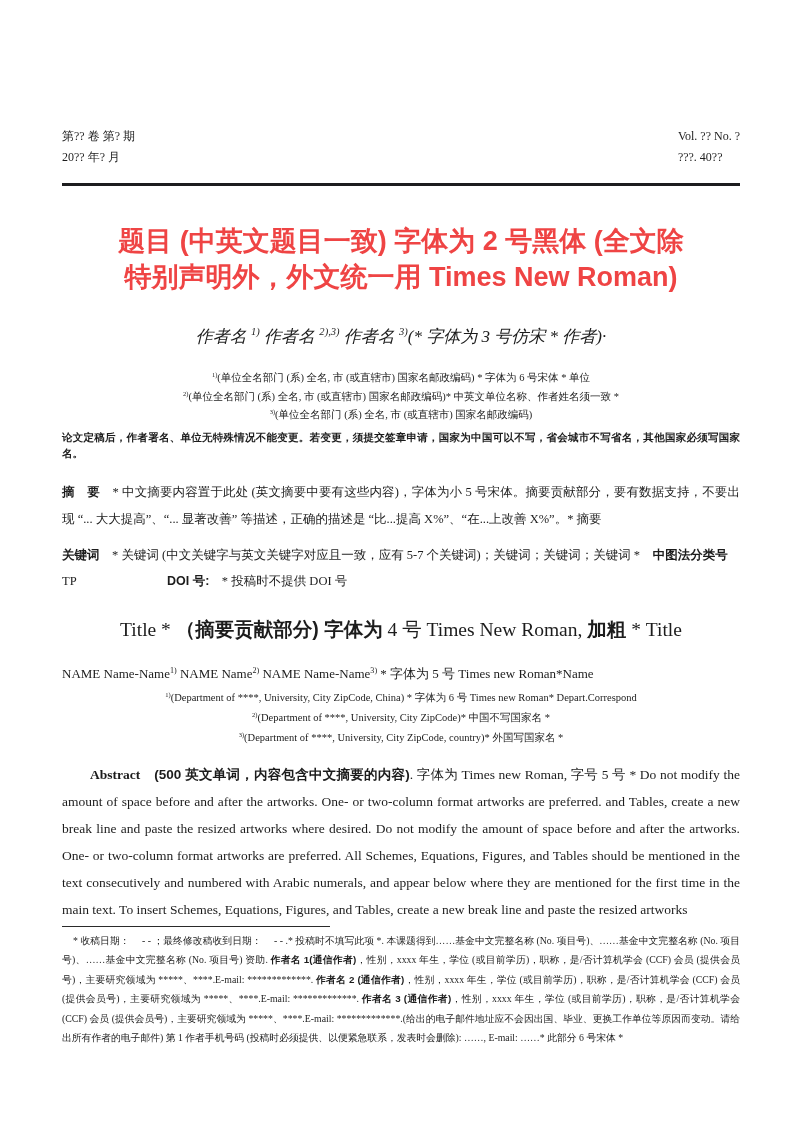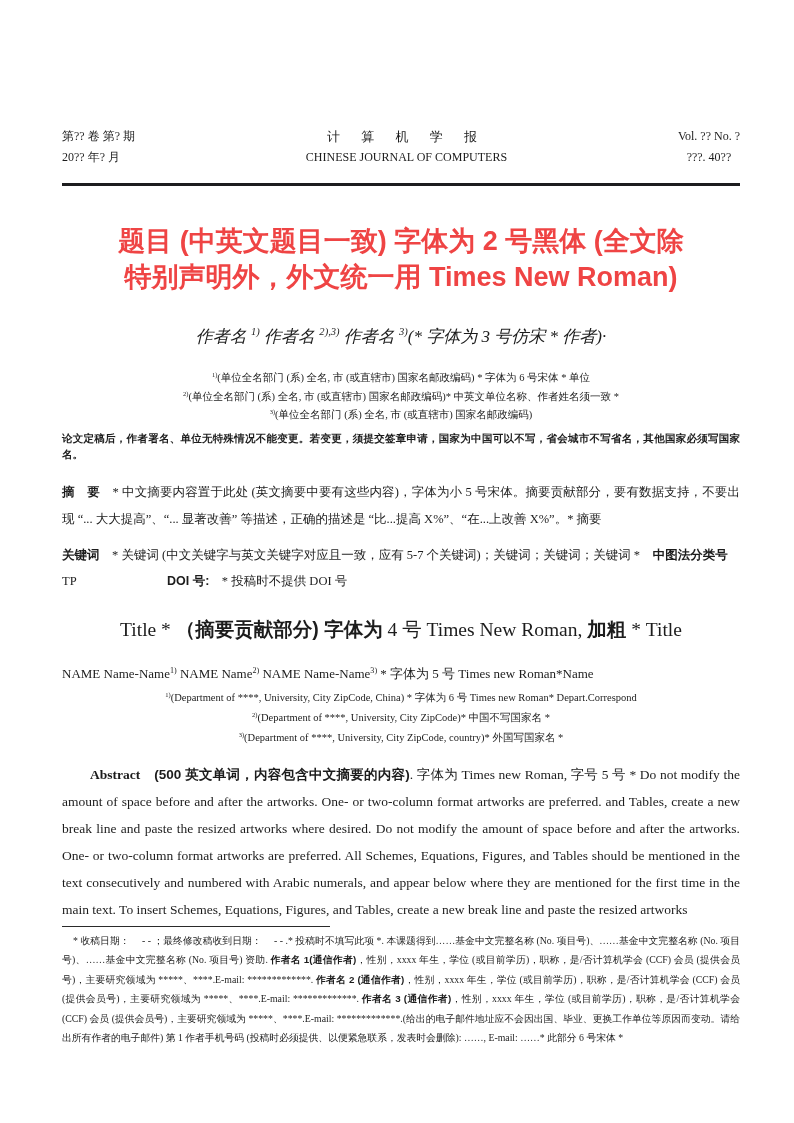--- a/index.html
+++ b/index.html
@@ -12,33 +12,33 @@
   .page { width:794px; height:792px; padding:126px 54px 40px 62px; }
   .b { font-weight:bold; }
   .h { font-family:"Liberation Sans","DejaVu Sans",sans-serif; }
   sup { font-size:0.62em; vertical-align:super; line-height:0; }
 
   
   .header { display:flex; justify-content:space-between; align-items:flex-start;
             font-size:12px; line-height:21px; }
   .header .col-left  { text-align:left;  white-space:nowrap; }
   .header .col-center{ text-align:center; flex:1; }
-  .header .col-right { text-align:center; white-space:nowrap; }
+  .header .col-right { text-align:left; white-space:nowrap; }
   .journal-cn { letter-spacing:9px; font-size:13px; }
   .journal-en { font-size:12px; }
   .head-rule { height:3px; background:#1d1d1f; margin-top:15px; }
 
   
   .title-cn { margin-top:37px; text-align:center;
               font-family:"Liberation Sans","DejaVu Sans",sans-serif;
               font-weight:bold; font-size:27px; line-height:36px; color:#ef4444; }
   .authors-cn { margin-top:29px; text-align:center; font-size:17px;
                 font-style:italic; line-height:26px; }
   .affils-cn { margin-top:19px; text-align:center; font-size:10.5px; line-height:18.5px; }
-  .note-bold { margin-top:5px; font-family:Liberation Sans, sans-serif;
+  .note-bold { margin-top:5px; font-family:Liberation Mono, monospace;
                font-weight:bold; font-size:10.5px; line-height:16px; text-align:justify; }
 
   .zh-abstract { margin-top:17px; font-size:12.5px; line-height:27px; text-align:justify; }
   .keywords { margin-top:9px; font-size:12.5px; line-height:26px; }
   .kw-line2 { display:flex; }
   .kw-tp { width:105px; }
 
   
   .title-en { margin-top:20px; text-align:center; font-size:19.5px; line-height:30px; }
   .authors-en { margin-top:19px; font-size:13px; line-height:20px; }
@@ -53,24 +53,20 @@
 </style>
 </head>
 <body>
 
 <div class="page">
 
   <div class="header">
     <div class="col-left">
       <div>第?? 卷  第? 期</div>
       <div>20?? 年? 月</div>
-    </div>
-    <div class="col-center">
-      <div class="journal-cn">计 算 机 学 报</div>
-      <div class="journal-en">CHINESE JOURNAL OF COMPUTERS</div>
     </div>
     <div class="col-right">
       <div>Vol. ?? No. ?</div>
       <div>???. 40??</div>
     </div>
   </div>
 
   <div class="head-rule"></div>
 
   <h1 class="title-cn">

